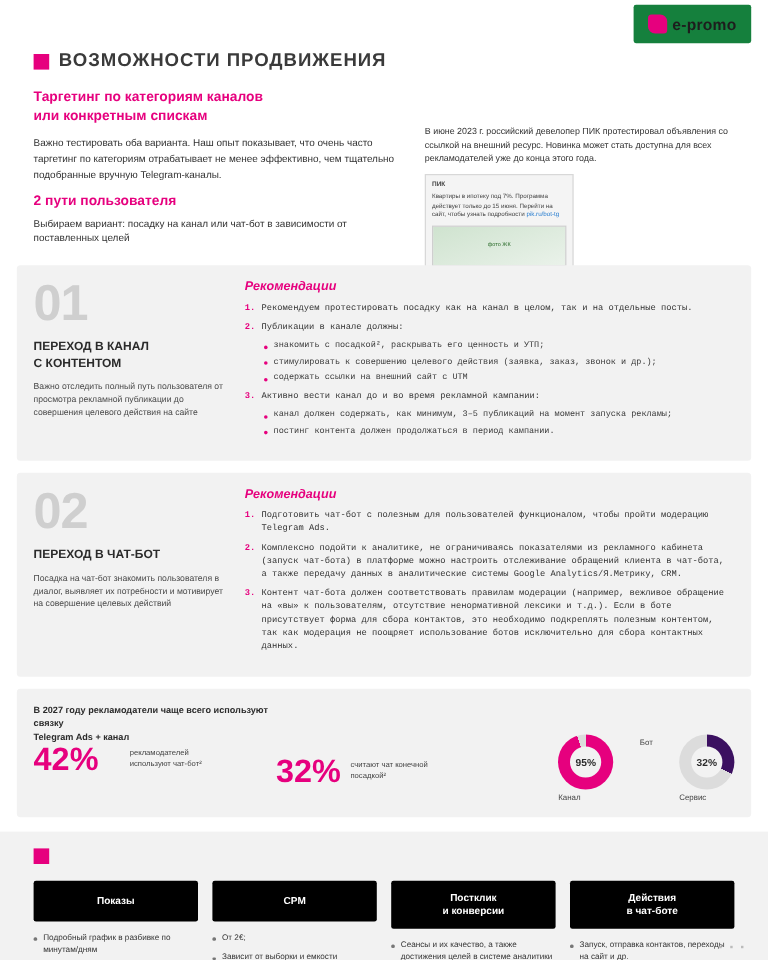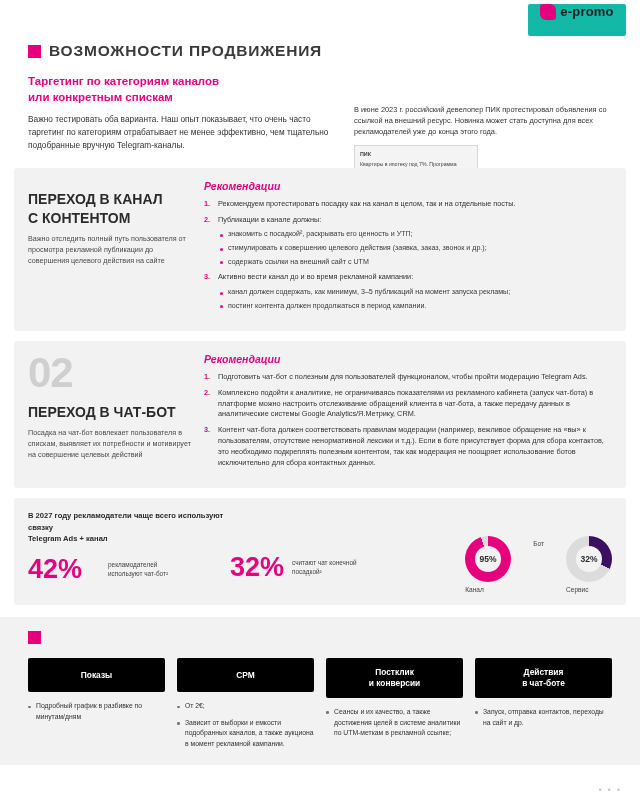--- a/index.html
+++ b/index.html
@@ -9,22 +9,22 @@
     font-family: "Liberation Sans", sans-serif;
     color: #2b2b2b;
     overflow: hidden;
   }
   .page { position: relative; width: 640px; height: 800px; background: #fff; }
 
   
   .topbar { position: relative; height: 40px; }
   .logo-box {
     position: absolute; right: 14px; top: 4px;
-    width: 98px; height: 32px; background: #14b8a6;
-    display: flex; align-items: flex-start; gap: 4px;
+    width: 98px; height: 32px; background: #15803d;
+    display: flex; align-items: center; gap: 4px;
     justify-content: center;
     border-radius: 2px;
   }
   .logo-mark {
     width: 16px; height: 16px; background: #e6007e;
     border-radius: 3px 6px 3px 6px;
     display: inline-block;
   }
   .logo-text { font-size: 13px; font-weight: bold; color: #1d1d1d; letter-spacing: .2px; }
 
@@ -89,32 +89,32 @@
     position: relative; margin: 10px 14px 0 14px;
     background: #f2f2f2; border-radius: 3px;
     display: flex; padding: 12px 14px 14px 14px;
   }
   .block .left { width: 176px; padding-right: 10px; }
   .bignum {
     font-size: 42px; font-weight: bold; color: #cfcfcf; line-height: .95;
     letter-spacing: -1px;
   }
   .block h4 {
-    font-size: 14px; font-weight: bold; color: #2b2b2b; margin-top: 10px;
+    font-size: 10px; font-weight: bold; color: #2b2b2b; margin-top: 10px;
     line-height: 1.35; text-transform: uppercase;
   }
   .block .desc { font-size: 7.2px; line-height: 1.5; color: #4a4a4a; margin-top: 7px; }
   .block .right { flex: 1; }
   .block .right h5 {
     color: #e6007e; font-size: 10.5px; font-weight: bold; margin-bottom: 7px; font-style: italic;
   }
   ol.rec { list-style: none; counter-reset: r; }
   ol.rec > li {
     counter-increment: r; position: relative; padding-left: 14px;
-    font-size: 7.3px; line-height: 1.5; color: #333; margin-bottom: 5px;
+    font-size: 7.3px; line-height: 1.5; color: #333; margin-bottom: 5px; font-family: Liberation Mono, monospace;
   }
   ol.rec > li::before {
     content: counter(r) "."; position: absolute; left: 0; top: 0;
     color: #e6007e; font-weight: bold; font-size: 7.3px;
   }
   ul.sub { list-style: none; margin: 4px 0 2px 0; }
   ul.sub li {
     position: relative; padding-left: 10px; font-size: 7.1px;
     line-height: 1.5; color: #3a3a3a; margin-bottom: 3px;
   }
@@ -123,21 +123,21 @@
     width: 3px; height: 3px; background: #e6007e; border-radius: 50%;
   }
 
   
   .stats {
     margin: 10px 14px 0 14px; background: #f2f2f2; border-radius: 3px;
     padding: 12px 14px; position: relative; display: flex; align-items: flex-start;
   }
   .stats .lead { width: 196px; }
   .stats .lead .t { font-size: 7.6px; font-weight: bold; color: #2b2b2b; line-height: 1.5; }
-  .stats .pair { display: flex; align-items: center; margin-top: 12px; gap: 26px; }
+  .stats .pair { display: flex; align-items: center; margin-top: 0; gap: 26px; }
   .pct { font-size: 27px; font-weight: bold; color: #e6007e; line-height: 1; }
   .pct-cap { font-size: 6.4px; color: #444; line-height: 1.4; max-width: 68px; }
   .stats .mid { width: 150px; margin-left: 6px; padding-top: 44px; display: flex; gap: 8px; align-items: center;}
   .donuts { display: flex; gap: 22px; margin-left: auto; padding-top: 26px; }
   .donut { text-align: left; }
   .donut .ring {
     width: 46px; height: 46px; border-radius: 50%;
     display: flex; align-items: center; justify-content: center;
     font-size: 8.5px; font-weight: bold; color: #fff;
     position: relative;
@@ -190,20 +190,22 @@
   <div class="sec-title">
     <span class="sec-sq"></span>
     <h1>ВОЗМОЖНОСТИ ПРОДВИЖЕНИЯ</h1>
   </div>
 
   <div style="position:relative;">
     <div class="intro">
       <h2 style="white-space:pre-line">Таргетинг по категориям каналов
 или конкретным спискам</h2>
       <p>Важно тестировать оба варианта. Наш опыт показывает, что очень часто таргетинг по категориям отрабатывает не менее эффективно, чем тщательно подобранные вручную Telegram-каналы.</p>
+      <h3>2 пути пользователя</h3>
+      <p>Выбираем вариант: посадку на канал или чат-бот в зависимости от поставленных целей</p>
     </div>
 
     <div class="quote-wrap">
       <div class="quote-text">В июне 2023 г. российский девелопер ПИК протестировал объявления со ссылкой на внешний ресурс. Новинка может стать доступна для всех рекламодателей уже до конца этого года.</div>
       <div class="quote-box">
         <svg class="dashed-arrow" width="30" height="40" viewBox="0 0 30 40">
           <path d="M2 38 C 10 26, 16 14, 26 6" stroke="#e6007e" stroke-width="1.2" fill="none" stroke-dasharray="3,3"></path>
           <path d="M26 6 l-6 1 3 4 z" fill="#e6007e"></path>
         </svg>
         <div class="phone-shot">
@@ -216,20 +218,21 @@
           <div class="q">«Новая функция позволит нам и всем последующим рекламодателям повысить эффективность своих размещений»</div>
           <div class="author" style="white-space:pre-line">Игорь Соломатин, директор
 по маркетингу ПИК </div>
         </div>
       </div>
     </div>
   </div>
 
   <div class="block" style="margin-top:16px;">
     <div class="left">
+      <div class="bignum">01</div>
       <h4 style="white-space:pre-line">ПЕРЕХОД В КАНАЛ
 С КОНТЕНТОМ</h4>
       <div class="desc">Важно отследить полный путь пользователя от просмотра рекламной публикации до совершения целевого действия на сайте</div>
     </div>
     <div class="right">
       <h5>Рекомендации</h5>
       <ol class="rec">
         <li><span>Рекомендуем протестировать посадку как на канал в целом, так и на отдельные посты.</span></li>
         <li><span>Публикации в канале должны:</span>
           <ul class="sub">
@@ -245,21 +248,21 @@
           </ul>
         </li>
       </ol>
     </div>
   </div>
 
   <div class="block">
     <div class="left">
       <div class="bignum">02</div>
       <h4 style="white-space:pre-line">ПЕРЕХОД В ЧАТ-БОТ</h4>
-      <div class="desc">Посадка на чат-бот вовлекает пользователя в спискам, выявляет их потребности и мотивирует на совершение целевых действий</div>
+      <div class="desc">Посадка на чат-бот знакомить пользователя в диалог, выявляет их потребности и мотивирует на совершение целевых действий</div>
     </div>
     <div class="right">
       <h5>Рекомендации</h5>
       <ol class="rec">
         <li>Подготовить чат-бот с полезным для пользователей функционалом, чтобы пройти модерацию Telegram Ads.</li>
         <li>Комплексно подойти к аналитике, не ограничиваясь показателями из рекламного кабинета (запуск чат-бота) в платформе можно настроить отслеживание обращений клиента в чат-бота, а также передачу данных в аналитические системы Google Analytics/Я.Метрику, CRM.</li>
         <li>Контент чат-бота должен соответствовать правилам модерации (например, вежливое обращение на «вы» к пользователям, отсутствие ненормативной лексики и т.д.). Если в боте присутствует форма для сбора контактов, это необходимо подкреплять полезным контентом, так как модерация  не поощряет использование ботов исключительно для сбора контактных данных.</li>
       </ol>
     </div>
   </div>

